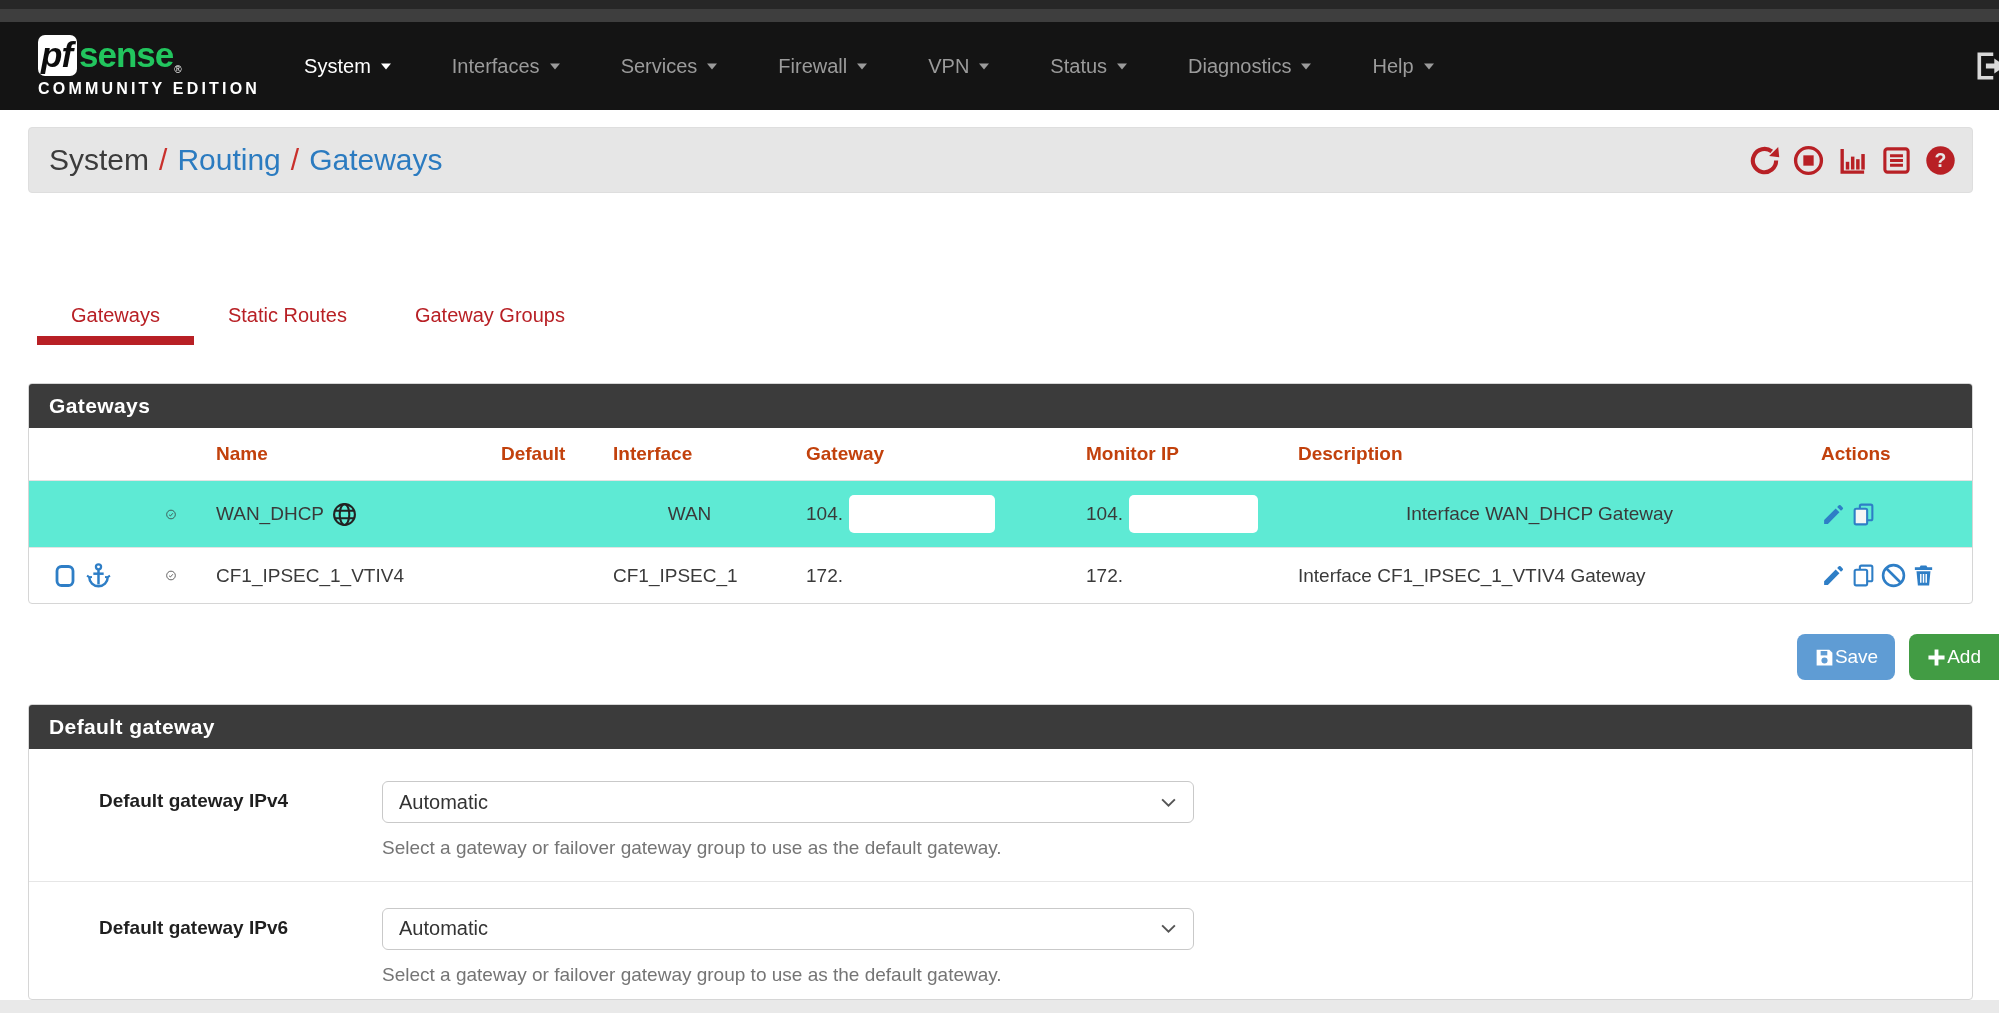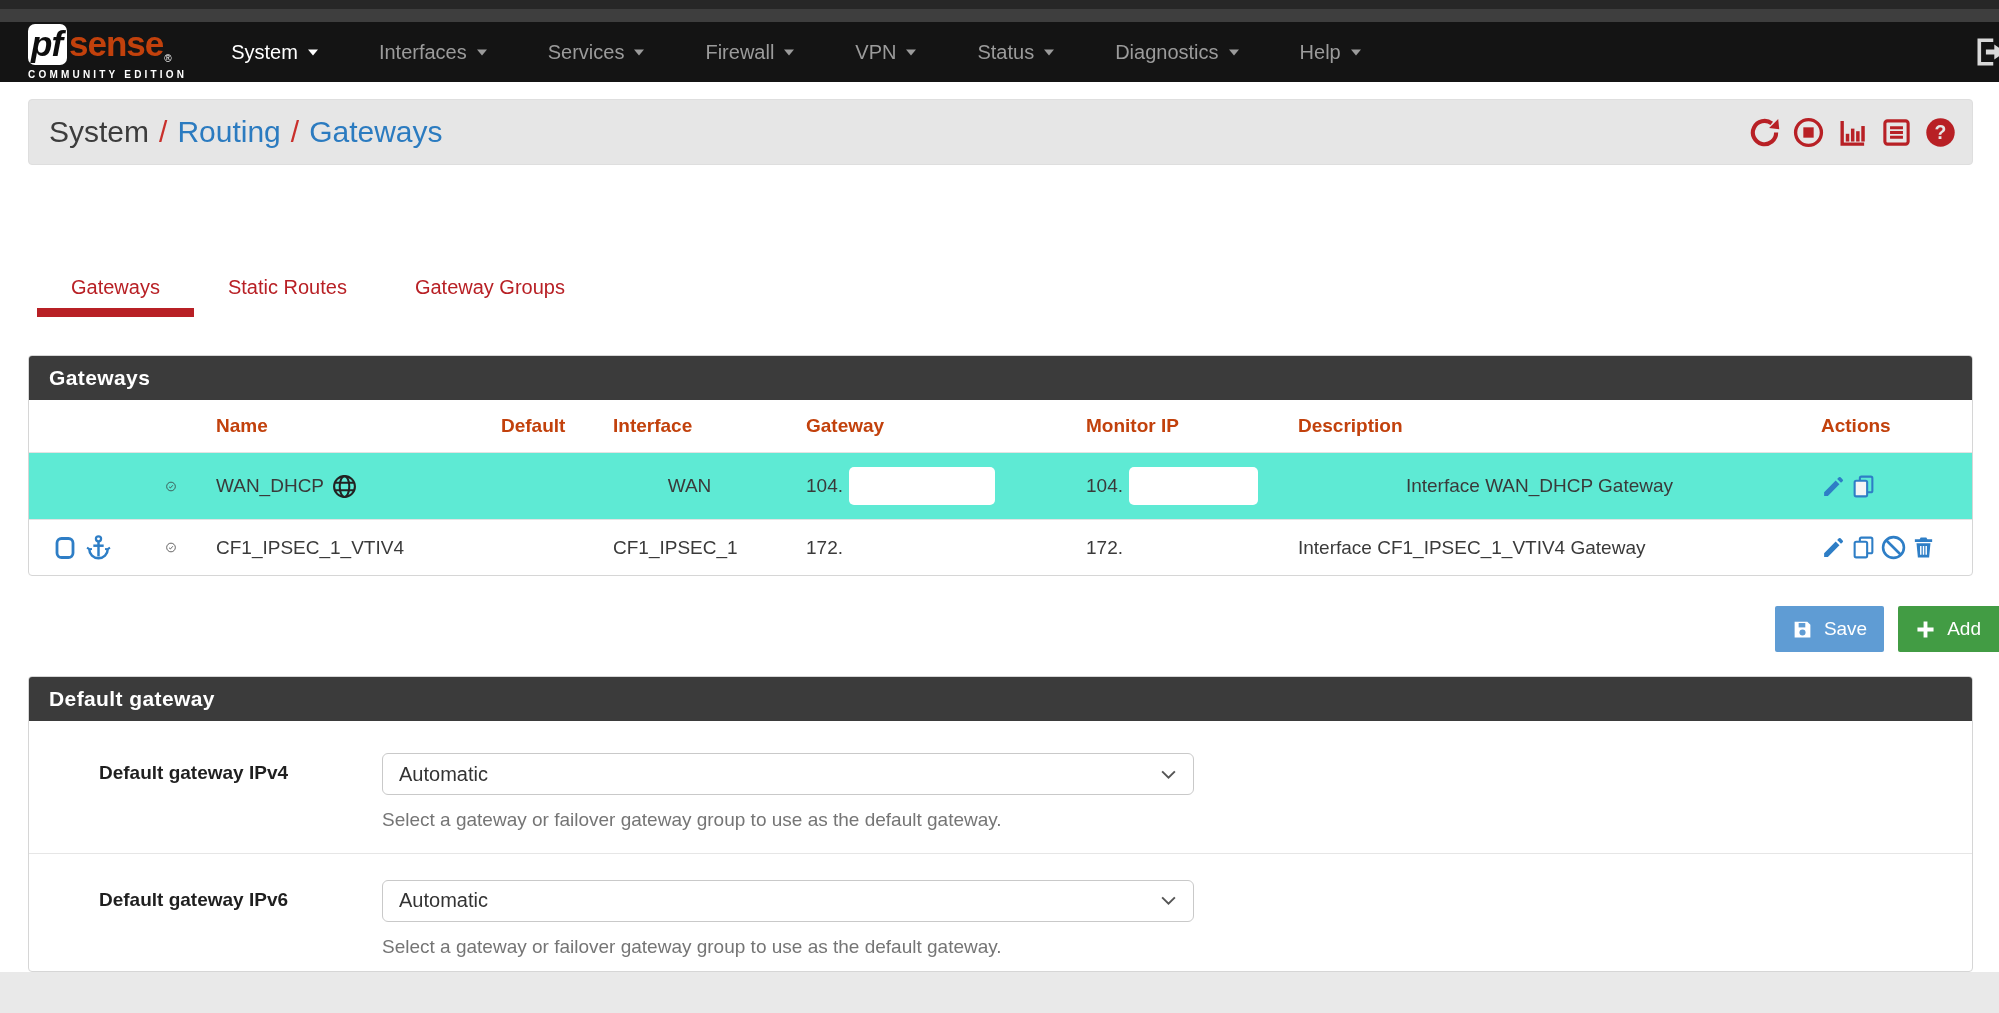--- a/index.html
+++ b/index.html
@@ -10,28 +10,28 @@
   html,body{margin:0;padding:0;}
   body{
     width:1999px;height:1013px;overflow:hidden;background:#e9e9e9;
     font-family:"Liberation Sans",sans-serif;-webkit-font-smoothing:antialiased;
   }
   .page{background:#fff;width:1999px;}
 
   
   .nav-strip1{height:9px;background:#272727;}
   .nav-strip2{height:13px;background:#3e3e3e;}
-  .navbar{height:60px;background:#141414;display:flex;align-items:center;padding-left:28px;}
+  .navbar{height:88px;background:#141414;display:flex;align-items:center;padding-left:38px;}
   .logo{display:flex;flex-direction:column;justify-content:center;margin-right:14px;}
   .logo-main{display:flex;align-items:flex-start;line-height:1;}
   .pf-box{background:#fff;color:#0d0d0d;border-radius:7px;font-weight:700;font-style:italic;
           font-size:35px;padding:2px 5px 4px 3px;letter-spacing:-1px;}
-  .logo-sense{color:#c2410c;font-weight:700;font-size:35px;letter-spacing:-1px;margin-left:2px;padding-top:2px;}
+  .logo-sense{color:#22c55e;font-weight:700;font-size:35px;letter-spacing:-1px;margin-left:2px;padding-top:2px;}
   .logo-reg{color:#fff;font-size:10px;align-self:flex-end;margin:0 0 1px 1px;}
-  .logo-sub{color:#fff;font-size:10px;font-weight:700;letter-spacing:3.2px;margin-top:4px;}
+  .logo-sub{color:#fff;font-size:16px;font-weight:700;letter-spacing:3.2px;margin-top:4px;}
   .nav-menu{display:flex;align-items:center;list-style:none;margin:0;padding:0;height:100%;}
   .nav-item{display:flex;align-items:center;gap:9px;padding:0 30px;font-size:20px;color:#9b9b9b;cursor:pointer;height:100%;}
   .nav-item.active{color:#fff;}
   .nav-caret{display:inline-block;}
   .signout{margin-left:auto;color:#d9d9d9;display:flex;align-items:center;margin-right:-10px;cursor:pointer;}
 
   
   .crumb-bar{margin:17px 26px 0 28px;height:66px;background:#e6e6e6;border:1px solid #dedede;
              border-radius:4px;display:flex;align-items:center;padding:0 16px 0 20px;}
   .crumb{font-size:30px;line-height:1;}
@@ -61,21 +61,21 @@
   .status-icon{color:#333;display:flex;justify-content:center;}
   .globe{color:#222;margin-left:8px;display:flex;}
   .redact{display:inline-block;height:38px;background:#fff;border-radius:5px;margin-left:6px;}
   .redact.w1{width:146px;}
   .redact.w2{width:170px;}
   .action-icons{display:flex;align-items:center;gap:5px;color:var(--action-blue);}
   .action-icon{display:flex;cursor:pointer;}
 
   
   .actions-row{display:flex;justify-content:flex-end;align-items:center;margin-top:30px;}
-  .btn{display:flex;align-items:center;gap:11px;font-size:19px;color:#fff;border-radius:2px;
+  .btn{display:flex;align-items:center;font-size:19px;color:#fff;border-radius:8px;
        height:46px;padding:0 17px;border:none;cursor:pointer;font-family:inherit;}
   .btn-save{background:var(--save-blue);}
   .btn-add{background:var(--add-green);margin-left:14px;margin-right:-26px;padding-right:44px;}
 
   
   .panel2{margin-top:24px;}
   .form-group{display:grid;grid-template-columns:283px 1fr;padding:32px 24px 20px 70px;}
   .form-group + .form-group{border-top:1px solid #e6e6e6;padding-top:26px;padding-bottom:12px;}
   .form-label{font-size:19px;font-weight:700;color:#1f1f1f;padding-top:9px;}
   .select{width:812px;height:42px;border:1px solid #c9c9c9;border-radius:6px;display:flex;

